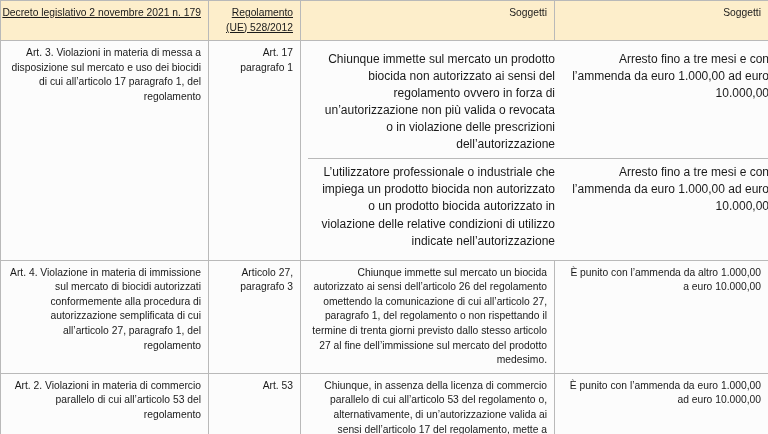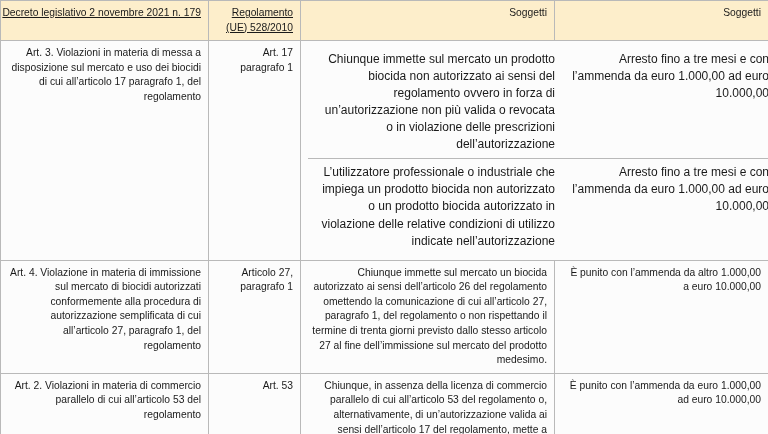--- a/index.html
+++ b/index.html
@@ -111,21 +111,21 @@
       <col class="c4">
   </colgroup>
 
   <thead>
     <tr>
       <th class="hdr-left">
         <span class="hdr-underline">Decreto legislativo 2 novembre 2021 n. 179</span>
       </th>
       <th>
         <span class="hdr-underline">Regolamento</span><br>
-        <span class="hdr-underline">(UE) 528/2010</span>
+        <span class="hdr-underline">(UE) 528/2012</span>
       </th>
       <th>
         <span>Soggetti</span>
       </th>
       <th>
         <span>Soggetti</span>
       </th>
     </tr>
   </thead>
 
@@ -149,21 +149,21 @@
               <td class="sogg">L’utilizzatore professionale o industriale che impiega un prodotto biocida non autorizzato o un prodotto biocida autorizzato in violazione delle relative condizioni di utilizzo indicate nell’autorizzazione</td>
               <td class="sanz">Arresto fino a tre mesi e con l’ammenda da euro 1.000,00 ad euro 10.000,00</td>
             </tr>
           </tbody>
         </table>
       </td>
     </tr>
 
     <tr>
       <td class="norma">Art. 4. Violazione in materia di immissione sul mercato di biocidi autorizzati conformemente alla procedura di autorizzazione semplificata di cui all’articolo 27, paragrafo 1, del regolamento</td>
-      <td class="reg">Articolo 27, paragrafo 1</td>
+      <td class="reg">Articolo 27, paragrafo 3</td>
       <td class="sogg">Chiunque immette sul mercato un biocida autorizzato ai sensi dell’articolo 26 del regolamento omettendo la comunicazione di cui all’articolo 27, paragrafo 1, del regolamento o non rispettando il termine di trenta giorni previsto dallo stesso articolo 27 al fine dell’immissione sul mercato del prodotto medesimo.</td>
       <td class="sanz">È punito con l’ammenda da altro 1.000,00 a euro 10.000,00</td>
     </tr>
 
     <tr>
       <td class="norma">Art. 2. Violazioni in materia di commercio parallelo di cui all’articolo 53 del regolamento</td>
       <td class="reg">Art. 53</td>
       <td class="sogg">Chiunque, in assenza della licenza di commercio parallelo di cui all’articolo 53 del regolamento o, alternativamente, di un’autorizzazione valida ai sensi dell’articolo 17 del regolamento, mette a disposizione sul mercato un prodotto biocida identico, ai sensi del medesimo articolo 53 del regolamento, ad un altro biocida per il quale esiste l’autorizzazione alla commercializzazione.</td>
       <td class="sanz">È punito con l’ammenda da euro 1.000,00 ad euro 10.000,00</td>
     </tr>

